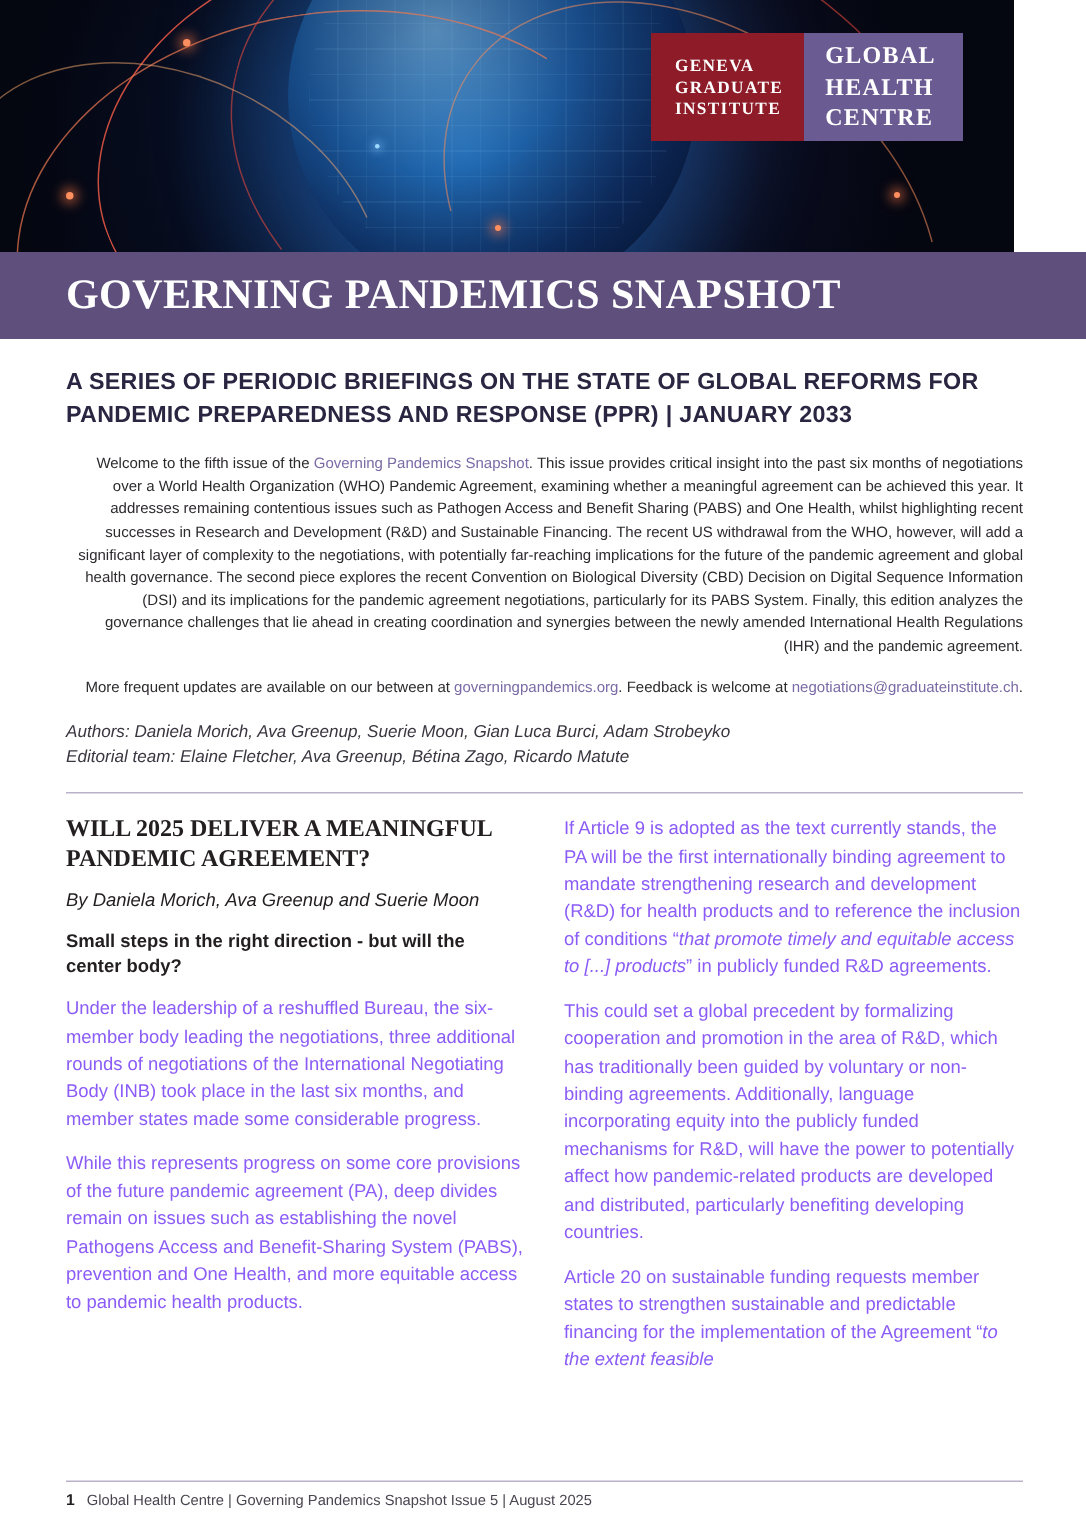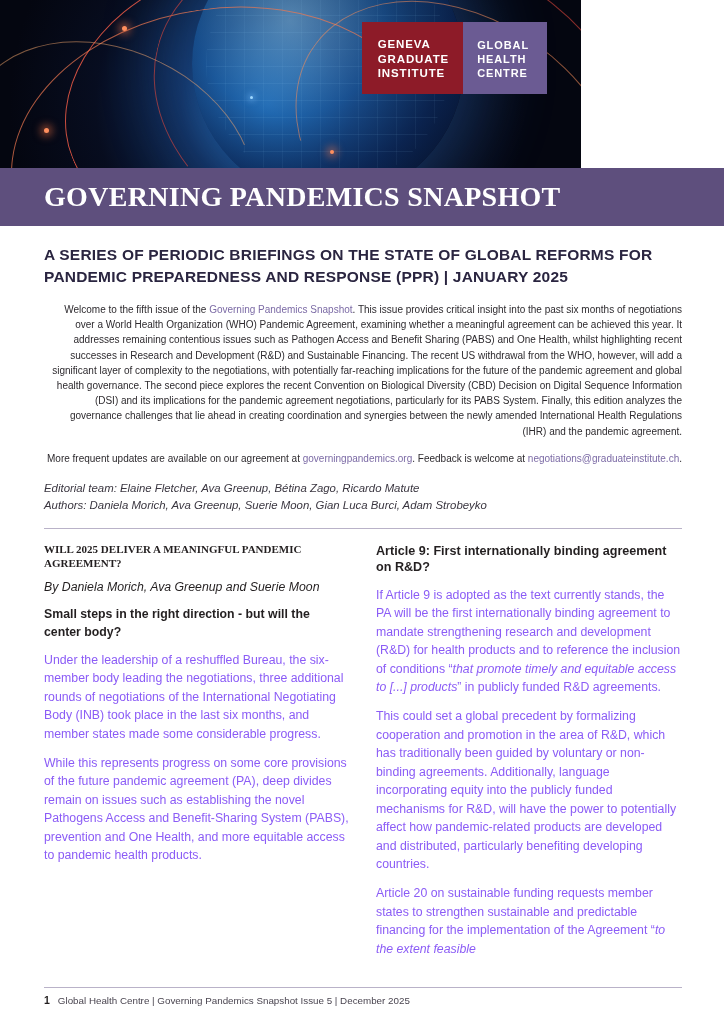--- a/index.html
+++ b/index.html
@@ -17,24 +17,25 @@
   .page {
     position: relative;
     width: 724px;
     height: 1024px;
     box-sizing: border-box;
   }
 
   
   .hero {
     position: relative;
-    width: 581px;
+    width: 676px;
     height: 168px;
     overflow: hidden;
     background: #050711;
+    font-family: Liberation Serif, serif;
   }
   .hero-bg {
     position: absolute;
     inset: 0;
     background:
       radial-gradient(circle at 46% 62%, rgba(38,108,175,0.95) 0%, rgba(17,45,92,0.85) 26%, rgba(7,13,32,0.9) 52%, rgba(4,6,16,1) 78%),
       radial-gradient(circle at 78% 20%, rgba(120,30,60,0.55) 0%, rgba(10,10,25,0) 45%),
       linear-gradient(180deg, #06080f 0%, #0a1024 40%, #05060f 100%);
   }
   .globe {
@@ -100,21 +101,21 @@
     line-height: 1.28;
     letter-spacing: 0.9px;
     font-weight: 700;
     display: flex;
     align-items: center;
   }
   .logo-ghc {
     background: #6b5b93;
     color: #ffffff;
     padding: 12px 18px 10px 14px;
-    font-size: 11px;
+    font-size: 16px;
     line-height: 1.28;
     letter-spacing: 0.9px;
     font-weight: 700;
     display: flex;
     align-items: center;
   }
 
   
   .titlebar {
     background: #5e4f7d;
@@ -174,21 +175,21 @@
   .cols {
     display: flex;
     gap: 26px;
     padding: 14px 42px 0 44px;
   }
   .col {
     width: 308px;
   }
   .col-head {
     font-family: "Liberation Serif", serif;
-    font-size: 11px;
+    font-size: 16px;
     font-weight: 700;
     color: #231f20;
     line-height: 1.24;
     margin: 0 0 10px 0;
   }
   .col-head-sans {
     font-size: 12.6px;
     font-weight: 700;
     color: #231f20;
     line-height: 1.3;
@@ -267,54 +268,53 @@
 CENTRE</span>
         </div>
     </div>
   </div>
 
   <div class="titlebar">
     <h1>GOVERNING PANDEMICS SNAPSHOT</h1>
   </div>
 
   <div class="content">
-    <div class="subtitle">A SERIES OF PERIODIC BRIEFINGS ON THE STATE OF GLOBAL REFORMS FOR PANDEMIC PREPAREDNESS AND RESPONSE (PPR) | JANUARY 2025</div>
+    <div class="subtitle">A SERIES OF PERIODIC BRIEFINGS ON THE STATE OF GLOBAL REFORMS FOR PANDEMIC PREPAREDNESS AND RESPONSE (PPR) | JANUARY 2033</div>
 
     <p class="intro"><span>Welcome to the fifth issue of the </span><span class="link">Governing Pandemics Snapshot</span><span>. This issue provides critical insight into the past six months of negotiations over a World Health Organization (WHO) Pandemic Agreement, examining whether a meaningful agreement can be achieved this year. It addresses remaining contentious issues such as Pathogen Access and Benefit Sharing (PABS) and One Health, whilst highlighting recent successes in Research and Development (R&amp;D) and Sustainable Financing. The recent US withdrawal from the WHO, however, will add a significant layer of complexity to the negotiations, with potentially far-reaching implications for the future of the pandemic agreement and global health governance. The second piece explores the recent Convention on Biological Diversity (CBD) Decision on Digital Sequence Information (DSI) and its implications for the pandemic agreement negotiations, particularly for its PABS System. Finally, this edition analyzes the governance challenges that lie ahead in creating coordination and synergies between the newly amended International Health Regulations (IHR) and the pandemic agreement.</span></p>
 
-    <p class="intro"><span>More frequent updates are available on our agreement at </span><span class="link">governingpandemics.org</span><span>. Feedback is welcome at </span><span class="link">negotiations@graduateinstitute.ch</span><span>.</span></p>
+    <p class="intro"><span>More frequent updates are available on our between at </span><span class="link">governingpandemics.org</span><span>. Feedback is welcome at </span><span class="link">negotiations@graduateinstitute.ch</span><span>.</span></p>
 
     <div class="authors">
+      <div>Authors: Daniela Morich, Ava Greenup, Suerie Moon, Gian Luca Burci, Adam Strobeyko</div>
       <div>Editorial team: Elaine Fletcher, Ava Greenup, Bétina Zago, Ricardo Matute</div>
-      <div>Authors: Daniela Morich, Ava Greenup, Suerie Moon, Gian Luca Burci, Adam Strobeyko</div>
     </div>
 
     <hr class="rule">
   </div>
 
   <div class="cols">
 
     <div class="col">
       <div class="col-head">WILL 2025 DELIVER A MEANINGFUL PANDEMIC AGREEMENT?</div>
       <div class="byline">By Daniela Morich, Ava Greenup and Suerie Moon</div>
       <div class="subhead">Small steps in the right direction - but will the center body?</div>
       <p class="para">Under the leadership of a reshuffled Bureau, the six-member body leading the negotiations, three additional rounds of negotiations of the International Negotiating Body (INB) took place in the last six months, and member states made some considerable progress.</p>
       <p class="para">While this represents progress on some core provisions of the future pandemic agreement (PA), deep divides remain on issues such as establishing the novel Pathogens Access and Benefit-Sharing System (PABS), prevention and One Health, and more equitable access to pandemic health products.</p>
     </div>
 
     <div class="col">
-      <div class="col-head-sans">Article 9: First internationally binding agreement on R&amp;D?</div>
 
       <p class="para"><span>If Article 9 is adopted as the text currently stands, the PA will be the first internationally binding agreement to mandate strengthening research and development (R&amp;D) for health products and to reference the inclusion of conditions “</span><em>that promote timely and equitable access to [...] products</em><span>” in publicly funded R&amp;D agreements.</span></p>
 
       <p class="para"><span>This could set a global precedent by formalizing cooperation and promotion in the area of R&amp;D, which has traditionally been guided by voluntary or non-binding agreements. Additionally, language incorporating equity into the publicly funded mechanisms for R&amp;D, will have the power to potentially affect how pandemic-related products are developed and distributed, particularly benefiting developing countries.</span></p>
 
       <p class="para"><span>Article 20 on sustainable funding requests member states to strengthen sustainable and predictable financing for the implementation of the Agreement “</span><em>to the extent feasible</em></p>
     </div>
 
   </div>
 
   <div class="footer">
     <span class="pageno">1</span>
-    <span>Global Health Centre | Governing Pandemics Snapshot Issue 5 | December 2025</span>
+    <span>Global Health Centre | Governing Pandemics Snapshot Issue 5 | August 2025</span>
   </div>
 
 </div>
 
 </body></html>

